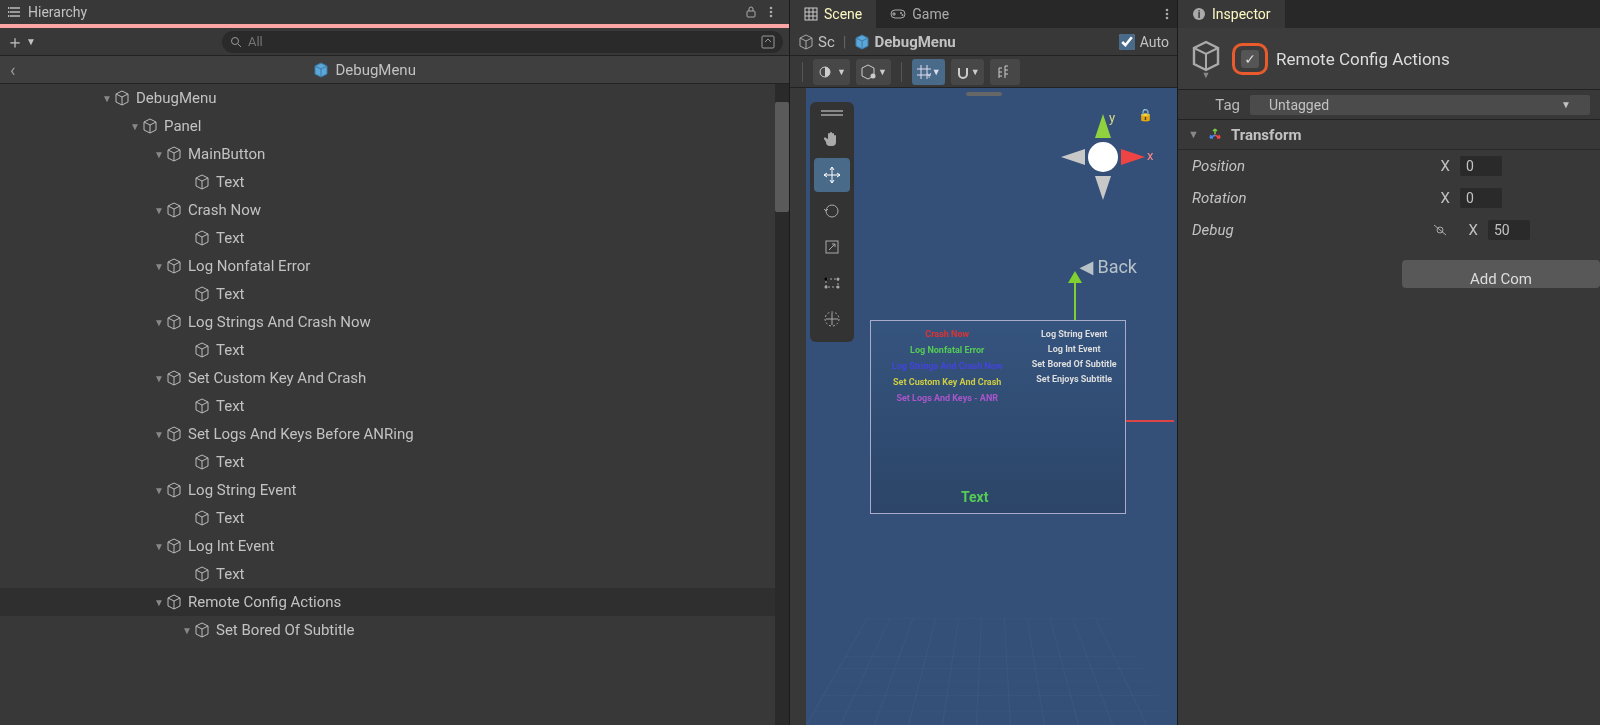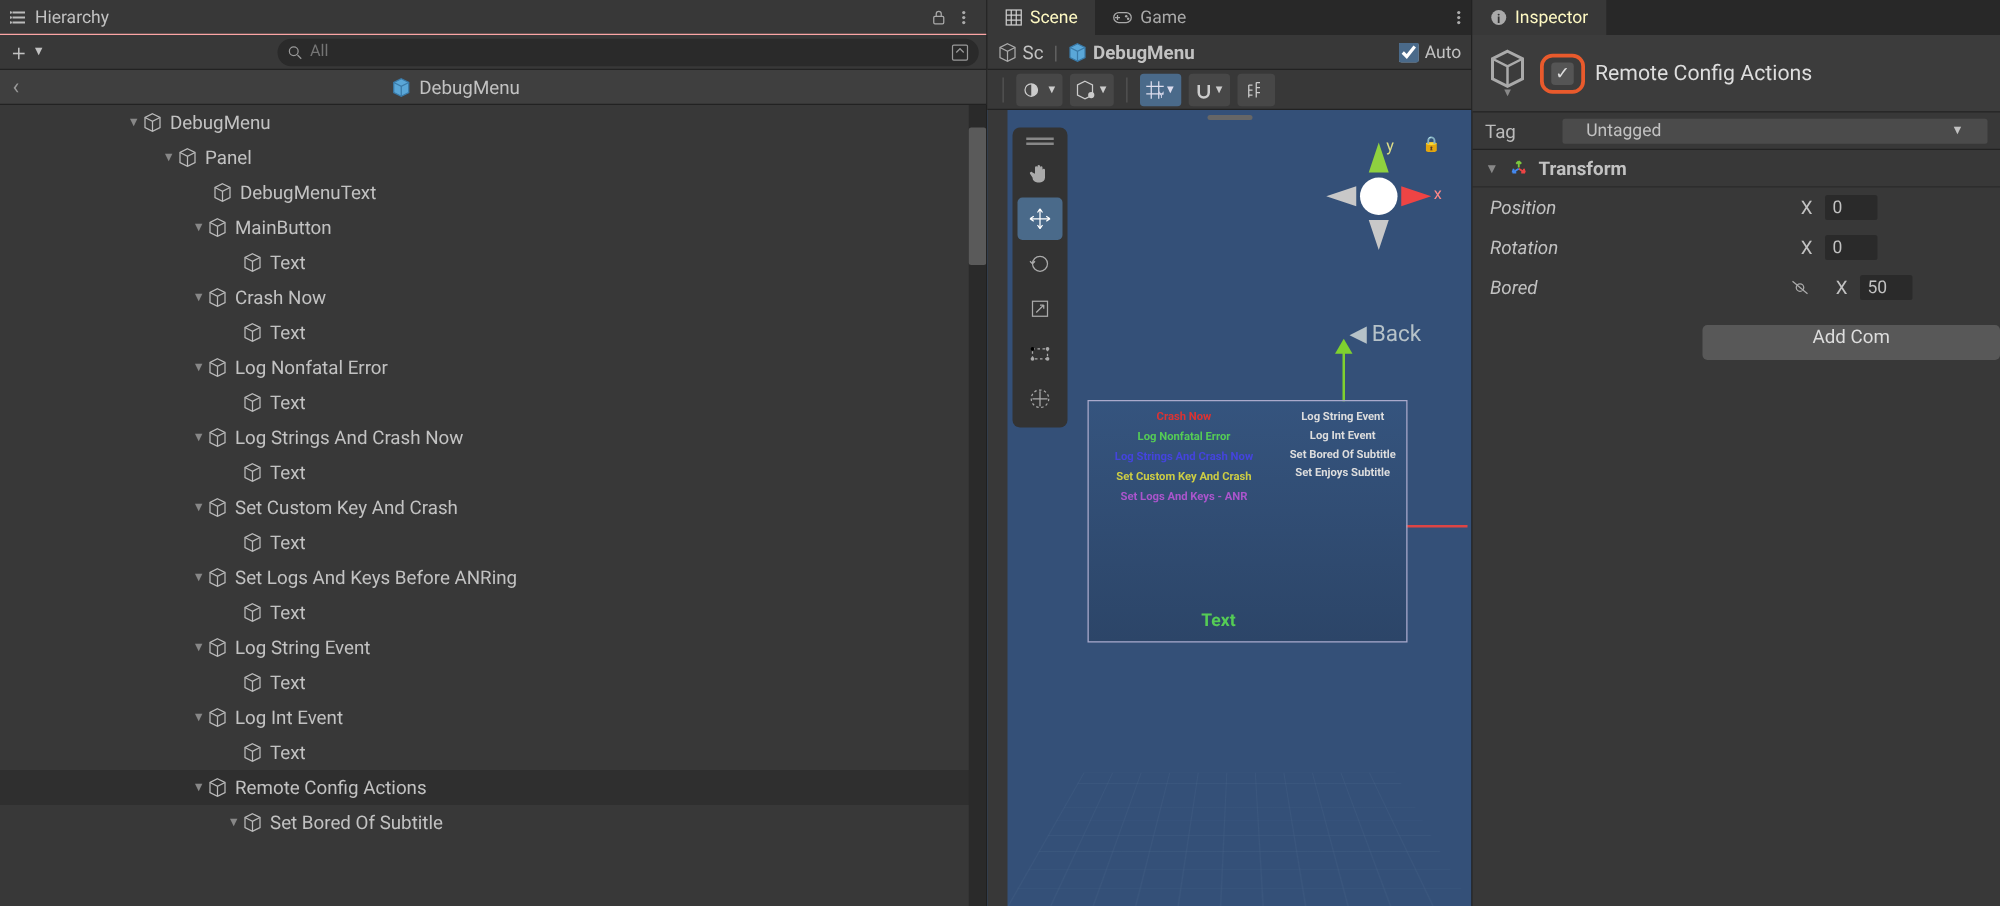--- a/index.html
+++ b/index.html
@@ -1,20 +1,20 @@
 <!DOCTYPE html>
 <html><head>
 <meta charset="utf-8">
 <style>
 * { margin: 0; padding: 0; box-sizing: border-box; font-family: -apple-system, BlinkMacSystemFont, "Segoe UI", Roboto, sans-serif; }
 body { width: 1600px; height: 725px; background: #282828; color: #c2c2c2; overflow: hidden; display: flex; }
 
 
 .hierarchy-panel { width: 790px; background: #383838; display: flex; flex-direction: column; border-right: 1px solid #1a1a1a; }
-.panel-header { height: 28px; background: #383838; display: flex; align-items: center; padding: 0 8px; border-bottom: 1px solid #fca5a5; }
+.panel-header { height: 28px; background: #383838; display: flex; align-items: center; padding: 0 8px; border-bottom: 4px solid #fca5a5; }
 .panel-header .title { display: flex; align-items: center; gap: 6px; font-size: 14px; color: #c2c2c2; }
 .panel-header .spacer { flex: 1; }
 .icon-btn { width: 20px; height: 20px; display: flex; align-items: center; justify-content: center; cursor: pointer; }
 .toolbar-row { height: 28px; background: #383838; display: flex; align-items: center; padding: 0 6px; gap: 6px; border-bottom: 1px solid #222; }
 .plus-drop { display: flex; align-items: center; gap: 2px; font-size: 18px; color: #c2c2c2; }
 .search-box { flex: 1; height: 22px; background: #2a2a2a; border-radius: 12px; display: flex; align-items: center; padding: 0 8px; gap: 6px; margin-left: 180px; }
 .search-box input { flex: 1; background: transparent; border: none; color: #c2c2c2; font-size: 13px; outline: none; }
 .breadcrumb-row { height: 28px; background: #3f3f3f; display: flex; align-items: center; padding: 0 10px; gap: 8px; border-bottom: 1px solid #222; }
 .breadcrumb-row .back-chevron { font-size: 18px; color: #999; cursor: pointer; }
 .breadcrumb-row .crumb { display: flex; align-items: center; gap: 6px; font-size: 15px; color: #c2c2c2; margin-left: 290px; }
@@ -79,30 +79,30 @@
 
 .inspector-panel { flex: 1; background: #383838; display: flex; flex-direction: column; }
 .inspector-header-row { height: 62px; background: #3c3c3c; display: flex; align-items: center; padding: 0 10px; gap: 8px; border-bottom: 1px solid #222; position: relative; }
 .insp-cube { width: 36px; height: 36px; display: flex; align-items: center; justify-content: center; color: #aaa; }
 .insp-cube-wrap { display: flex; flex-direction: column; align-items: center; }
 .insp-cube-arrow { font-size: 9px; color: #888; margin-top: -4px; }
 .highlight-box { border: 3px solid #e95a2c; border-radius: 10px; padding: 4px 6px; display: flex; align-items: center; justify-content: center; }
 .chk { width: 18px; height: 18px; background: #555; border-radius: 3px; display: flex; align-items: center; justify-content: center; color: #ddd; font-size: 14px; }
 .insp-title { font-size: 17px; color: #ddd; }
 .tag-row { height: 30px; display: flex; align-items: center; padding: 0 10px; gap: 10px; border-bottom: 1px solid #222; font-size: 15px; }
-.tag-row .label-s { color: #bbb; width: 52px; }
+.tag-row .label-s { color: #bbb; width: 52px; text-align: right; }
 .drop-field { flex: 1; height: 20px; background: #4b4b4b; display: flex; align-items: center; padding: 0 19px; font-size: 14px; color: #c2c2c2; border-radius: 2px; justify-content: center; }
 .component-header { height: 30px; display: flex; align-items: center; padding: 0 10px; gap: 8px; font-size: 15px; border-bottom: 1px solid #2a2a2a; }
 .component-header .arrow { color: #888; font-size: 11px; }
 .prop-row { height: 32px; display: flex; align-items: center; padding: 0 14px; font-size: 15px; gap: 10px; }
 .prop-row .plabel { width: 230px; color: #c2c2c2; font-style: italic; }
 .prop-row .axis-label { width: 18px; text-align: right; color: #c2c2c2; }
 .prop-row .link-icon { color: #888; font-size: 13px; margin-right: 2px; }
 .num-field { width: 42px; height: 20px; background: #2a2a2a; color: #c2c2c2; display: flex; align-items: center; padding: 0 6px; border-radius: 2px; font-size: 14px; }
-.add-comp-btn { margin: 14px 0 0 auto; height: 28px; background: #585858; border-radius: 4px; display: flex; align-items: flex-start; justify-content: center; padding: 0 24px; font-size: 15px; color: #ddd; width: 238px; }
+.add-comp-btn { margin: 14px 0 0 auto; height: 28px; background: #585858; border-radius: 4px; display: flex; align-items: flex-end; justify-content: center; padding: 0 24px; font-size: 15px; color: #ddd; width: 198px; }
 
 .cube-svg { width: 16px; height: 16px; }
 
 svg { display: block; }
 
 input[type="checkbox"] { width: 16px; height: 16px; accent-color: #4a6a8a; }
 
 </style>
 </head>
 <body>
@@ -184,31 +184,20 @@
         <div class="tree-row">
           <span class="indent" style="width:128px"></span>
           <span class="arrow">▼</span>
           <span class="cube">
             <svg class="cube-svg" viewBox="0 0 16 16">
               <path d="M8 1l6 3v8l-6 3-6-3V4z" fill="none" stroke="#bbb"></path>
               <path d="M2 4l6 3 6-3M8 7v8" stroke="#bbb" fill="none"></path>
             </svg>
           </span>
           <span class="label">Panel</span>
-        </div>
-        <div class="tree-row">
-          <span class="indent" style="width:156px"></span>
-          <span class="arrow"></span>
-          <span class="cube">
-            <svg class="cube-svg" viewBox="0 0 16 16">
-              <path d="M8 1l6 3v8l-6 3-6-3V4z" fill="none" stroke="#bbb"></path>
-              <path d="M2 4l6 3 6-3M8 7v8" stroke="#bbb" fill="none"></path>
-            </svg>
-          </span>
-          <span class="label">DebugMenuText</span>
         </div>
         <div class="tree-row">
           <span class="indent" style="width:152px"></span>
           <span class="arrow">▼</span>
           <span class="cube">
             <svg class="cube-svg" viewBox="0 0 16 16">
               <path d="M8 1l6 3v8l-6 3-6-3V4z" fill="none" stroke="#bbb"></path>
               <path d="M2 4l6 3 6-3M8 7v8" stroke="#bbb" fill="none"></path>
             </svg>
           </span>
@@ -634,21 +623,21 @@
     <span class="plabel">Position</span>
     <span class="axis-label">X</span>
     <div class="num-field">0</div>
   </div>
   <div class="prop-row">
     <span class="plabel">Rotation</span>
     <span class="axis-label">X</span>
     <div class="num-field">0</div>
   </div>
   <div class="prop-row">
-    <span class="plabel">Bored</span>
+    <span class="plabel">Debug</span>
     <span class="link-icon">
       <svg width="16" height="14" viewBox="0 0 16 14">
           <path d="M5 7a3 3 0 013-3h0a3 3 0 013 3M5 7a3 3 0 003 3h0a3 3 0 003-3M2 2l12 10" fill="none" stroke="#aaa"></path>
         </svg>
     </span>
     <span class="axis-label">X</span>
     <div class="num-field">50</div>
   </div>
   <div class="add-comp-btn">
     <span>Add Com</span>

